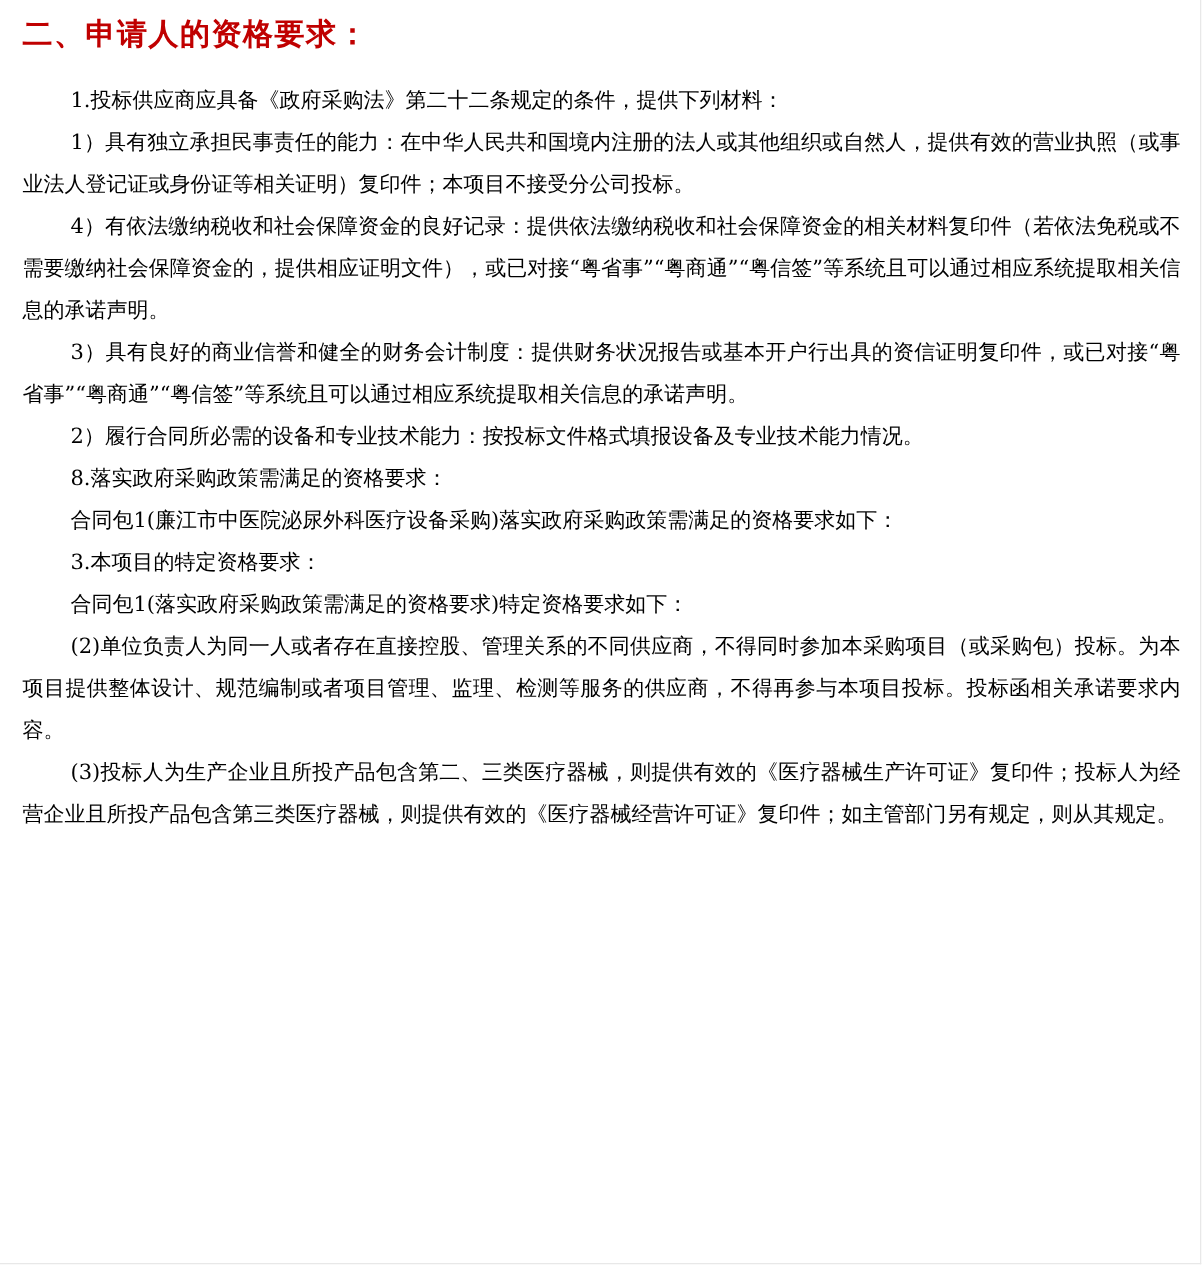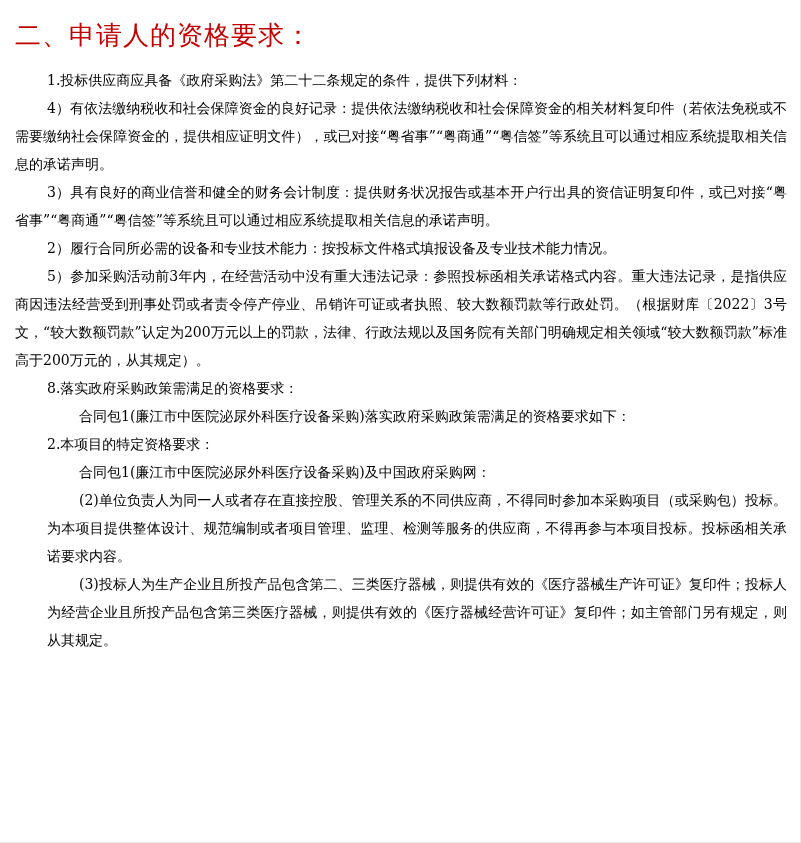--- a/index.html
+++ b/index.html
@@ -16,51 +16,50 @@
     border-right: 1px solid #e8e8e8;
     border-bottom: 1px solid #e8e8e8;
     padding: 8px 13px 18px 15px;
     font-family: "DejaVu Serif", "Liberation Serif", serif;
     font-size: 14px;
     line-height: 28px;
     color: #000000;
   }
   .doc h2.sec-title {
     font-family: "DejaVu Sans", "Liberation Sans", sans-serif;
-    font-size: 26px;
+    font-size: 20px;
     line-height: 28px;
-    font-weight: normal;
-    margin: 13px 0 17px 0;
+    font-weight: bold;
+    margin: 0 0 17px 0;
     letter-spacing: 1px;
   }
   .doc p {
     margin: 0;
     padding: 0;
     text-align: justify;
     word-break: break-all;
   }
   .doc p.lv1 {
     text-indent: 32px;
   }
   .doc p.lv2 {
-    margin-left: 32px;
     text-indent: 32px;
   }
 </style>
 </head>
 <body>
 
 <div class="doc">
   <h2 class="sec-title" style="color: rgb(192, 0, 0);">二、申请人的资格要求：</h2>
   <div id="paragraphs">
       <p class="lv1">1.投标供应商应具备《政府采购法》第二十二条规定的条件，提供下列材料：</p>
+      <p class="lv1">1）具有独立承担民事责任的能力：在中华人民共和国境内注册的法人或其他组织或自然人，提供有效的营业执照（或事业法人登记证或身份证等相关证明）复印件；本项目不接受分公司投标。</p>
       <p class="lv1">4）有依法缴纳税收和社会保障资金的良好记录：提供依法缴纳税收和社会保障资金的相关材料复印件（若依法免税或不需要缴纳社会保障资金的，提供相应证明文件），或已对接“粤省事”“粤商通”“粤信签”等系统且可以通过相应系统提取相关信息的承诺声明。</p>
       <p class="lv1">3）具有良好的商业信誉和健全的财务会计制度：提供财务状况报告或基本开户行出具的资信证明复印件，或已对接“粤省事”“粤商通”“粤信签”等系统且可以通过相应系统提取相关信息的承诺声明。</p>
       <p class="lv1">2）履行合同所必需的设备和专业技术能力：按投标文件格式填报设备及专业技术能力情况。</p>
-      <p class="lv1">5）参加采购活动前3年内，在经营活动中没有重大违法记录：参照投标函相关承诺格式内容。重大违法记录，是指供应商因违法经营受到刑事处罚或者责令停产停业、吊销许可证或者执照、较大数额罚款等行政处罚。（根据财库〔2022〕3号文，“较大数额罚款”认定为200万元以上的罚款，法律、行政法规以及国务院有关部门明确规定相关领域“较大数额罚款”标准高于200万元的，从其规定）。</p>
       <p class="lv1">8.落实政府采购政策需满足的资格要求：</p>
       <p class="lv2">合同包1(廉江市中医院泌尿外科医疗设备采购)落实政府采购政策需满足的资格要求如下：</p>
-      <p class="lv1">2.本项目的特定资格要求：</p>
-      <p class="lv2">合同包1(廉江市中医院泌尿外科医疗设备采购)及中国政府采购网：</p>
+      <p class="lv1">3.本项目的特定资格要求：</p>
+      <p class="lv2">合同包1(落实政府采购政策需满足的资格要求)特定资格要求如下：</p>
       <p class="lv2">(2)单位负责人为同一人或者存在直接控股、管理关系的不同供应商，不得同时参加本采购项目（或采购包）投标。为本项目提供整体设计、规范编制或者项目管理、监理、检测等服务的供应商，不得再参与本项目投标。投标函相关承诺要求内容。</p>
       <p class="lv2">(3)投标人为生产企业且所投产品包含第二、三类医疗器械，则提供有效的《医疗器械生产许可证》复印件；投标人为经营企业且所投产品包含第三类医疗器械，则提供有效的《医疗器械经营许可证》复印件；如主管部门另有规定，则从其规定。</p>
     </div>
 </div>
 
 </body></html>

